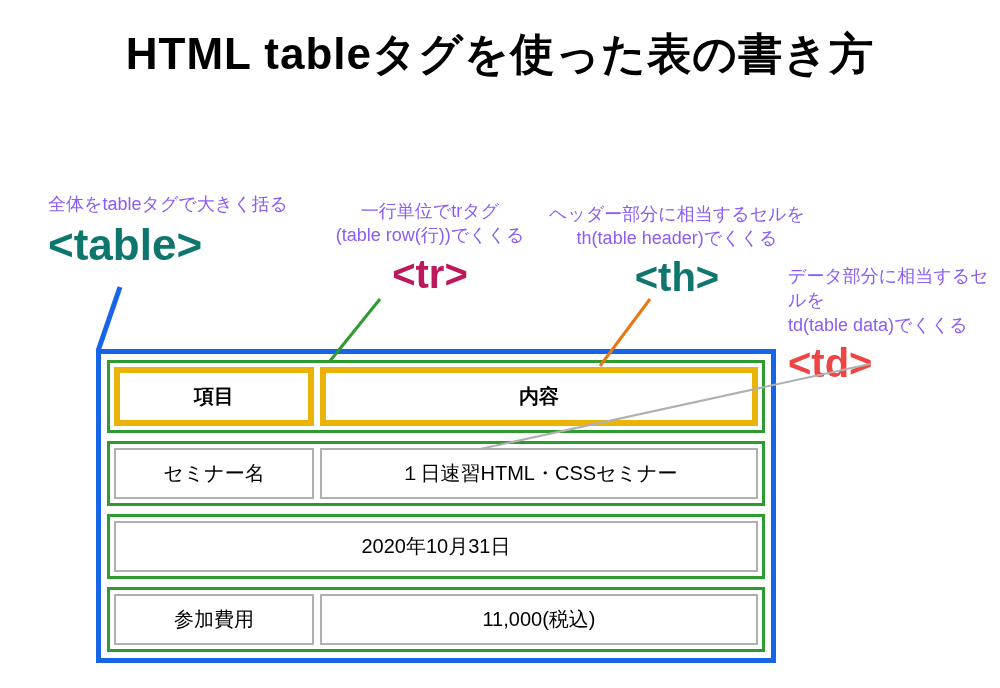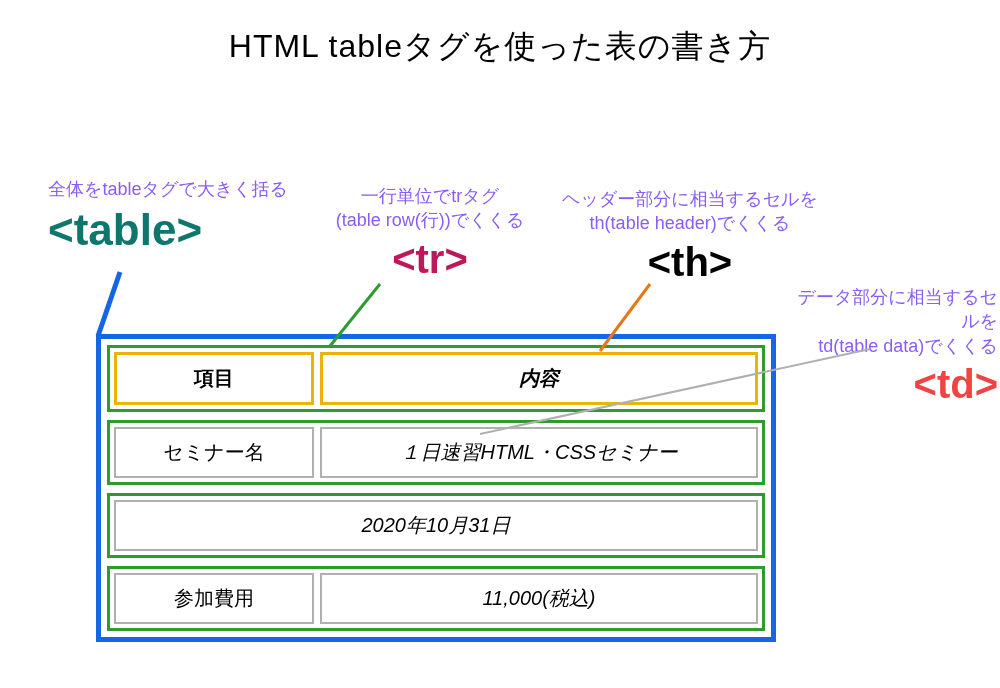--- a/index.html
+++ b/index.html
@@ -4,33 +4,33 @@
   <style>
     * { margin: 0; padding: 0; box-sizing: border-box; }
     body {
       width: 1000px;
       height: 688px;
       font-family: "Hiragino Sans", "Hiragino Kaku Gothic ProN", Meiryo, sans-serif;
       background: #fff;
       position: relative;
     }
     .title {
-      font-size: 32px;
-      font-weight: 400;
+      font-size: 44px;
+      font-weight: 700;
       text-align: center;
       padding-top: 25px;
       letter-spacing: 1px;
     }
     .annotations { position: relative; }
 
     
     .anno-table { position: absolute; top: 108px; left: 48px; width: 260px; }
     .anno-tr    { position: absolute; top: 115px; left: 310px; width: 240px; text-align: center; }
-    .anno-th    { position: absolute; top: 118px; left: 540px; width: 300px; text-align: center; }
-    .anno-td    { position: absolute; top: 180px; left: 788px; width: 210px; text-align: right; margin-top: 36px; }
+    .anno-th    { position: absolute; top: 118px; left: 527px; width: 300px; text-align: center; }
+    .anno-td    { position: absolute; top: 180px; left: 788px; width: 210px; text-align: left; }
 
     .anno-desc {
       font-size: 18px;
       color: #8b5cf6;
       line-height: 1.35;
     }
     .tag-table {
       color: #0f766e;
       font-size: 44px;
       font-weight: 800;
@@ -38,21 +38,21 @@
       margin-top: 4px;
     }
     .tag-tr {
       color: #be185d;
       font-size: 40px;
       font-weight: 800;
       font-family: Arial, sans-serif;
       margin-top: 4px;
     }
     .tag-th {
-      color: #000000;
+      color: #0f766e;
       font-size: 40px;
       font-weight: 800;
       font-family: Arial, sans-serif;
       margin-top: 4px;
     }
     .tag-td {
       color: #ef4444;
       font-size: 40px;
       font-weight: 700;
       font-family: Arial, sans-serif;
@@ -78,23 +78,23 @@
     .row-box:last-child { margin-bottom: 0; }
     .cell {
       border: 2px solid #b0b0b0;
       padding: 10px 8px;
       text-align: center;
       font-size: 20px;
       display: flex;
       align-items: center;
       justify-content: center;
     }
-    .cell.th-cell { border: 3px solid #eab308; font-weight: 700; }
+    .cell.th-cell { border: 6px solid #eab308; font-weight: 700; }
     .cell.c1 { width: 200px; flex-shrink: 0; }
-    .cell.c2 { flex: 1; font-style: italic; }
+    .cell.c2 { flex: 1; }
 
     
     .lines { position: absolute; top: 0; left: 0; width: 1000px; height: 688px; pointer-events: none; }
   </style>
 </head>
 <body>
 
 <h1 class="title">HTML tableタグを使った表の書き方</h1>
 
 <div class="annotations">

